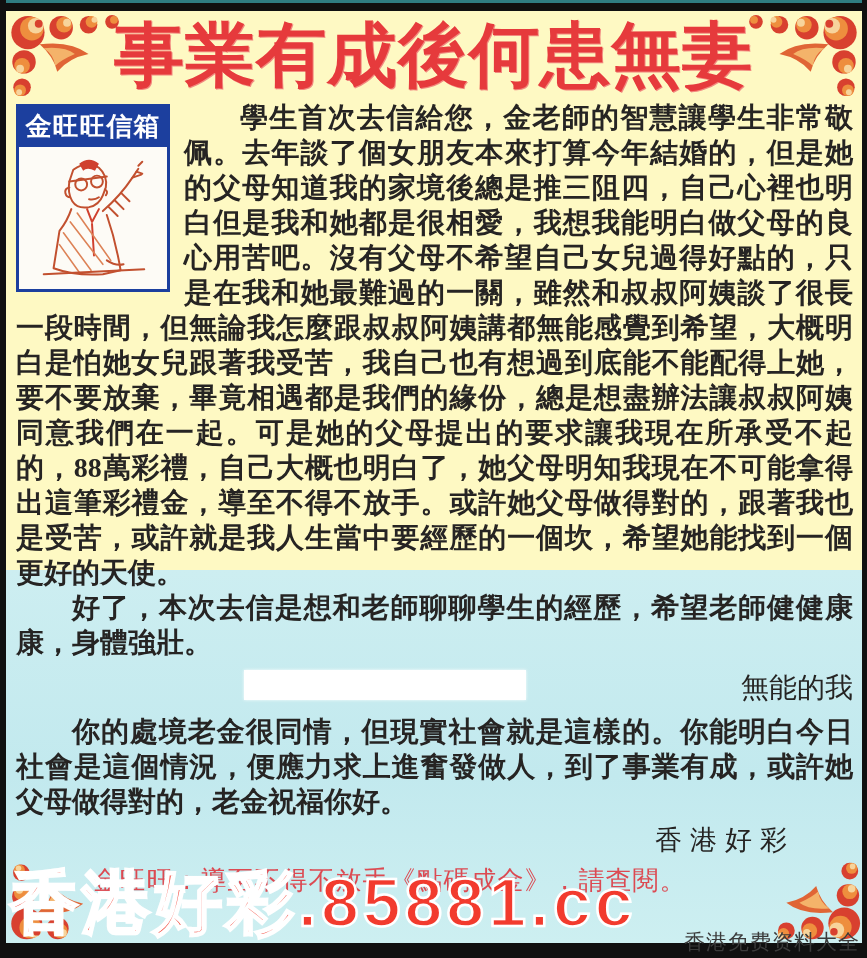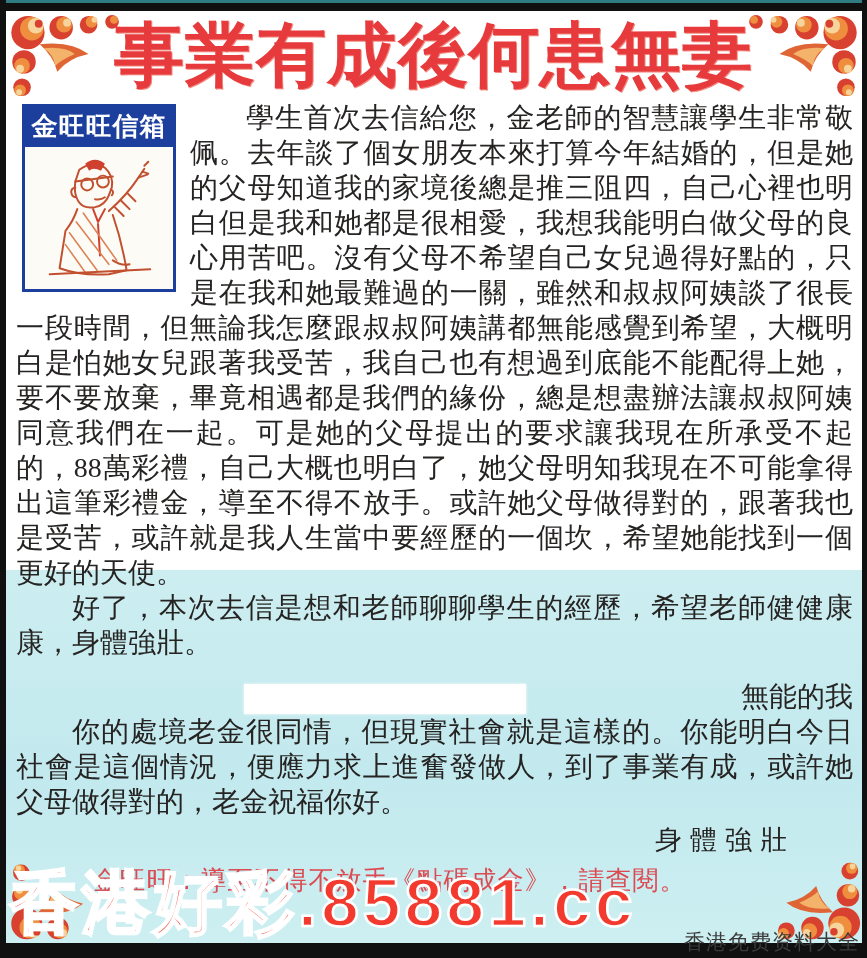--- a/index.html
+++ b/index.html
@@ -1,18 +1,18 @@
 <!DOCTYPE html>
 <html><head>
 <meta charset="utf-8">
 <style>
   html,body{margin:0;padding:0;}
   body{width:867px;height:958px;overflow:hidden;background:#222;
        font-family:"Liberation Serif", serif;}
-  .page{position:relative;width:867px;height:958px;background:#ffffff;overflow:hidden;}
+  .page{position:relative;width:867px;height:958px;background:#fef9c3;overflow:hidden;}
 
   
   .frame{position:absolute;background:#101010;z-index:5;}
   .frame.top{left:0;top:3px;width:100%;height:8px;}
   .frame.teal{left:0;top:0;width:100%;height:3px;background:#2f7d82;}
   .frame.bottom{left:0;bottom:0;width:100%;height:15px;}
   .frame.left{left:0;top:0;width:6px;height:100%;}
   .frame.right{right:0;top:0;width:5px;height:100%;}
 
   
@@ -29,32 +29,32 @@
   .orn{position:absolute;z-index:1;}
   .orn.tl{left:8px;top:13px;width:122px;height:88px;}
   .orn.tr{right:7px;top:13px;width:122px;height:88px;transform:scaleX(-1);}
   .orn.bl{left:7px;bottom:16px;width:116px;height:82px;transform:scaleY(-1);}
   .orn.br{right:6px;bottom:16px;width:112px;height:84px;transform:scale(-1,-1);}
 
   
   .content{position:absolute;left:16px;right:14px;top:100px;z-index:2;
            font-size:28px;line-height:35px;color:#262423;text-align:justify;}
   .content p{margin:0;}
-  .indent{text-indent:2em;}
-
-  
-  .mailbox{float:left;width:148px;margin:4px 14px 8px 6px;border:3px solid #1c3f9e;
+  .indent{text-indent:2em;font-weight:bold;}
+
+  
+  .mailbox{float:left;width:148px;margin:4px 14px 8px 0;border:3px solid #1c3f9e;
            background:#fdfbf6;}
   .mailbox-header{background:#1c3f9e;color:#ffffff;text-align:center;
                   font-family:"Liberation Sans", sans-serif;font-weight:bold;
                   font-size:26px;line-height:30px;padding:4px 2px 6px;letter-spacing:1px;}
   .mailbox-art{height:142px;display:flex;align-items:center;justify-content:center;}
 
   
-  .signoff-row{display:flex;align-items:flex-end;height:44px;margin-top:10px;}
+  .signoff-row{display:flex;align-items:flex-start;height:44px;margin-top:10px;}
   .redact{width:282px;height:30px;background:#ffffff;margin-left:228px;
           box-shadow:0 0 3px rgba(255,255,255,.9);}
   .signoff{margin-left:auto;font-size:28px;}
 
   .reply-sal{margin-top:10px !important;}
   .reply-sign{text-align:right;padding-right:58px;letter-spacing:8px;font-size:27px;
               margin-top:4px !important;}
   .notice{color:#dc4a52;font-size:26px;letter-spacing:1px;text-align:center;
           padding-right:90px;margin-top:5px !important;text-indent:0 !important;}
 
@@ -199,21 +199,21 @@
 
     <p class="indent">學生首次去信給您，金老師的智慧讓學生非常敬佩。去年談了個女朋友本來打算今年結婚的，但是她的父母知道我的家境後總是推三阻四，自己心裡也明白但是我和她都是很相愛，我想我能明白做父母的良心用苦吧。沒有父母不希望自己女兒過得好點的，只是在我和她最難過的一關，雖然和叔叔阿姨談了很長一段時間，但無論我怎麼跟叔叔阿姨講都無能感覺到希望，大概明白是怕她女兒跟著我受苦，我自己也有想過到底能不能配得上她，要不要放棄，畢竟相遇都是我們的緣份，總是想盡辦法讓叔叔阿姨同意我們在一起。可是她的父母提出的要求讓我現在所承受不起的，88萬彩禮，自己大概也明白了，她父母明知我現在不可能拿得出這筆彩禮金，導至不得不放手。或許她父母做得對的，跟著我也是受苦，或許就是我人生當中要經歷的一個坎，希望她能找到一個更好的天使。</p>
     <p class="indent">好了，本次去信是想和老師聊聊學生的經歷，希望老師健健康康，身體強壯。</p>
 
     <div class="signoff-row">
       <div class="redact"></div>
       <span class="signoff">無能的我</span>
     </div>
 
     <p class="indent">你的處境老金很同情，但現實社會就是這樣的。你能明白今日社會是這個情況，便應力求上進奮發做人，到了事業有成，或許她父母做得對的，老金祝福你好。</p>
-    <p class="reply-sign">身體強壯</p>
+    <p class="reply-sign">香港好彩</p>
     <p class="notice">金旺旺：導至不得不放手《點碼成金》，請查閱。</p>
   </div>
 
   <div class="watermark">香港好彩.85881.cc</div>
   <div class="credit">香港免费资料大全</div>
 
   <div class="frame teal"></div>
   <div class="frame top"></div>
   <div class="frame bottom"></div>
   <div class="frame left"></div>

